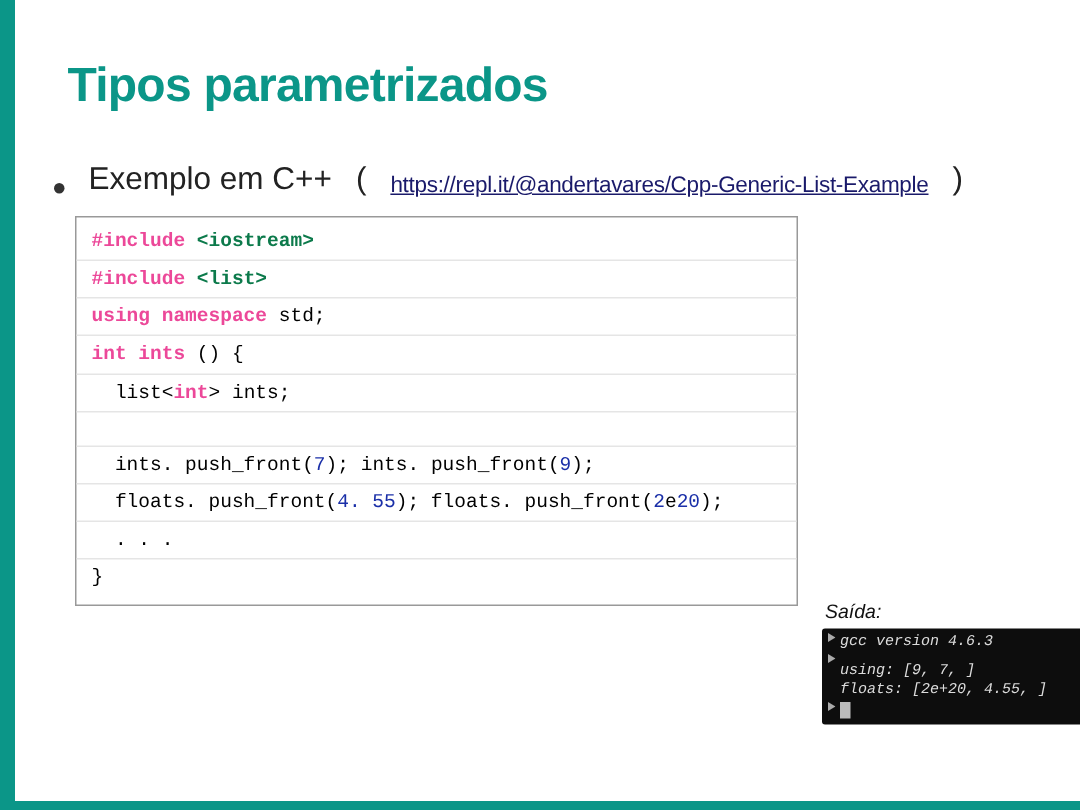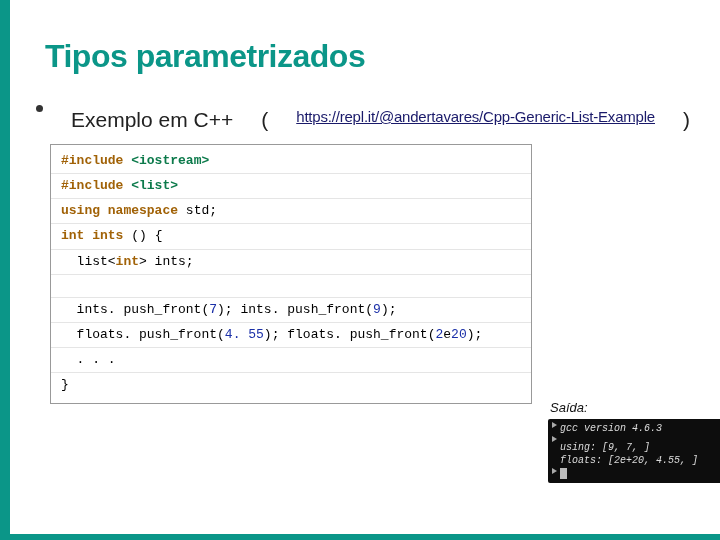--- a/index.html
+++ b/index.html
@@ -30,22 +30,22 @@
     font-weight: 700;
     color: #0b9688;
     letter-spacing: -0.5px;
     margin-left: 17px;
   }
   .bullet-row {
     position: absolute;
     left: 36px;
     top: 108px;
     display: flex;
-    align-items: flex-start;
-    gap: 28px;
+    align-items: flex-end;
+    gap: 16px;
   }
   .bullet-dot {
     width: 7px;
     height: 7px;
     background: #333;
     border-radius: 50%;
     position: relative;
     top: -3px;
   }
   .bullet-text {
@@ -77,21 +77,21 @@
     font-family: Consolas, "Courier New", monospace;
     font-size: 13px;
     line-height: 1.55;
     padding: 2px 10px;
     border-bottom: 1px solid #e5e5e5;
     white-space: pre;
     color: #000;
   }
   .codebox .noborder { border-bottom: none; }
   .codebox .blank { min-height: 18px; }
-  .kw { color: #a16207; font-weight: 700; }
+  .kw { color: #ec4899; font-weight: 700; }
   .inc { color: #0c7a4b; font-weight: 700; }
   .num { color: #1a2fa8; }
   .saida-block {
     position: absolute;
     left: 548px;
     top: 400px;
     width: 180px;
     font-style: italic;
   }
   .saida-label {

